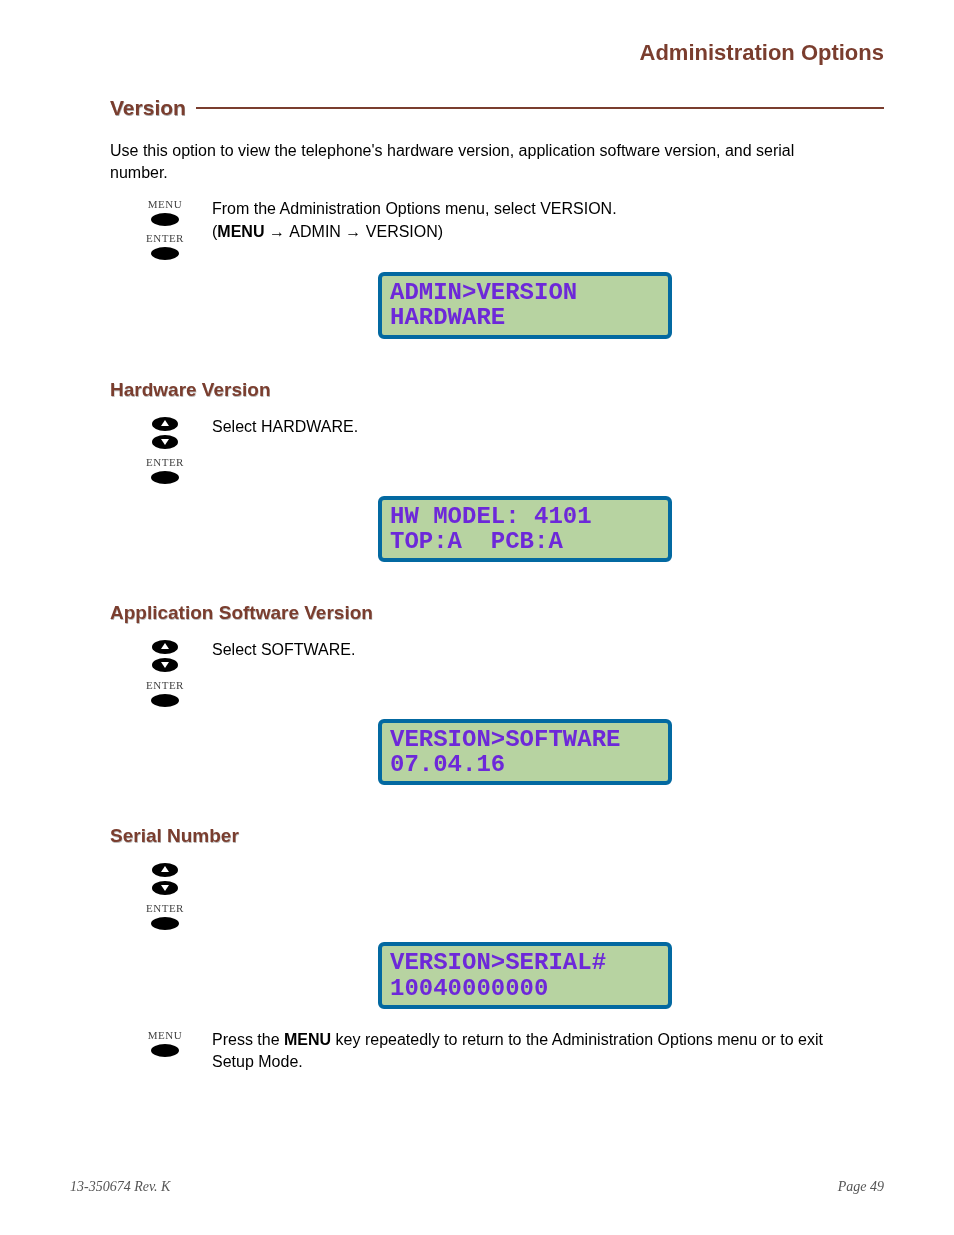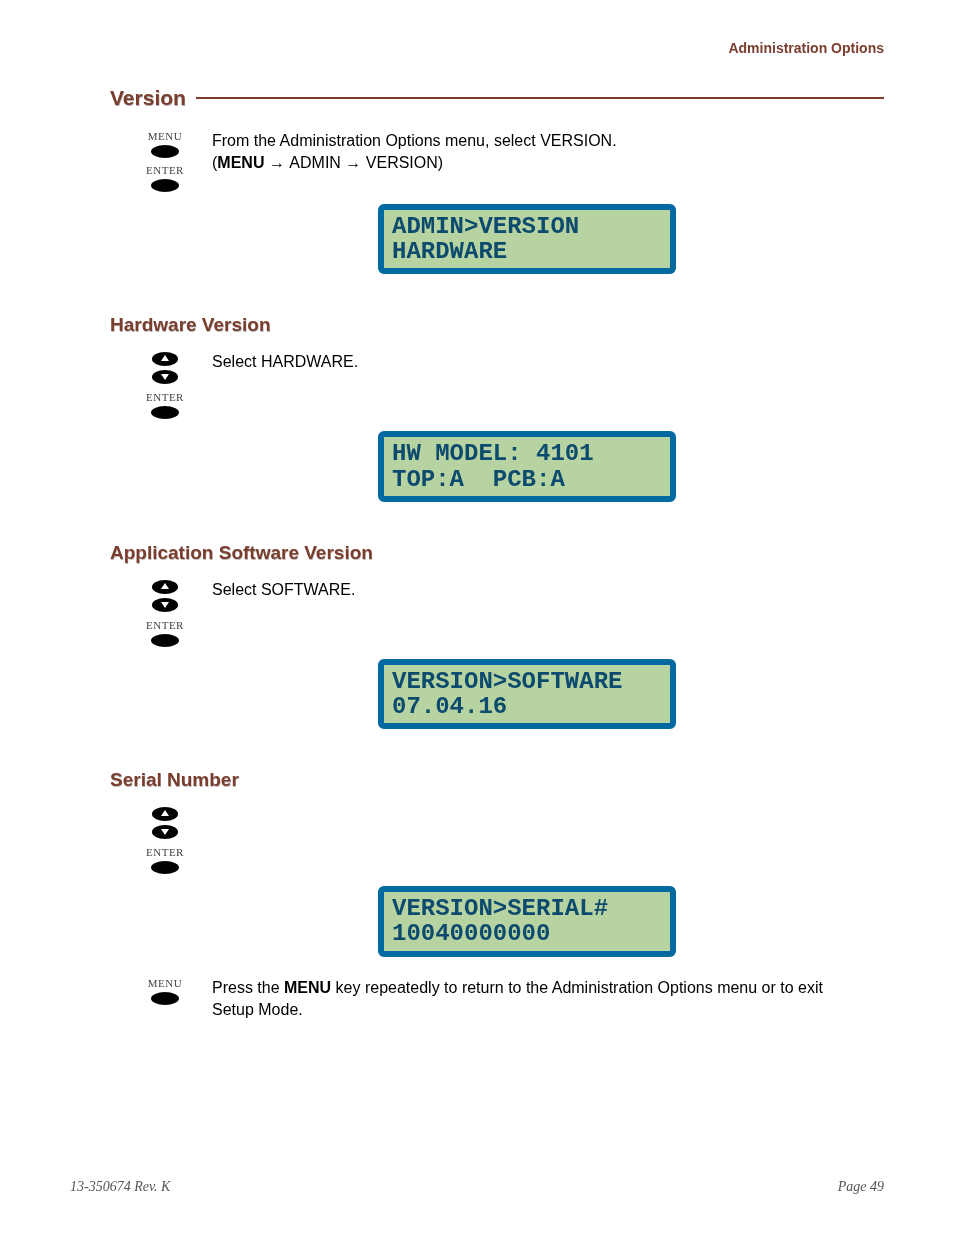--- a/index.html
+++ b/index.html
@@ -13,21 +13,21 @@
   }
   .page {
     padding: 40px 70px 30px 70px;
     box-sizing: border-box;
     min-height: 1235px;
     position: relative;
   }
   .header-right {
     text-align: right;
     font-weight: bold;
-    font-size: 14px;
+    font-size: 22px;
     color: #7a3d2e;
     margin-bottom: 30px;
   }
   .section-title {
     font-size: 21px;
     font-weight: bold;
     color: #7a3d2e;
     display: flex;
     align-items: center;
     margin: 0 0 20px 40px;
@@ -109,27 +109,27 @@
   }
   .step-text {
     flex: 1;
     padding-left: 22px;
     line-height: 1.4;
   }
   .lcd {
     margin: 8px 0 20px 308px;
     width: 270px;
     background: #b7d3a1;
-    border: 6px solid #0369a1;
+    border: 4px solid #0369a1;
     border-radius: 6px;
     padding: 4px 8px;
     font-family: "Courier New", monospace;
     font-size: 24px;
     line-height: 1.05;
-    color: #0c4a6e;
+    color: #6d28d9;
     letter-spacing: 0px;
     font-weight: bold;
     white-space: pre;
   }
   .footer {
     position: absolute;
     bottom: 40px;
     left: 70px;
     right: 70px;
     display: flex;
@@ -148,20 +148,21 @@
 
 <div class="page">
 
   <div class="header-right">Administration Options</div>
 
   <div class="section-title">
     <span>Version</span>
     <span class="section-title-line"></span>
   </div>
 
+  <p class="intro">Use this option to view the telephone's hardware version, application software version, and serial number.</p>
 
   <div class="step-row">
     <div class="key-icon-col">
       <span class="key-label">MENU</span>
       <div class="oval-btn"></div>
       <span class="key-label">ENTER</span>
       <div class="oval-btn"></div>
     </div>
     <div class="step-text">
       <span>From the Administration Options menu, select VERSION.</span><br>

